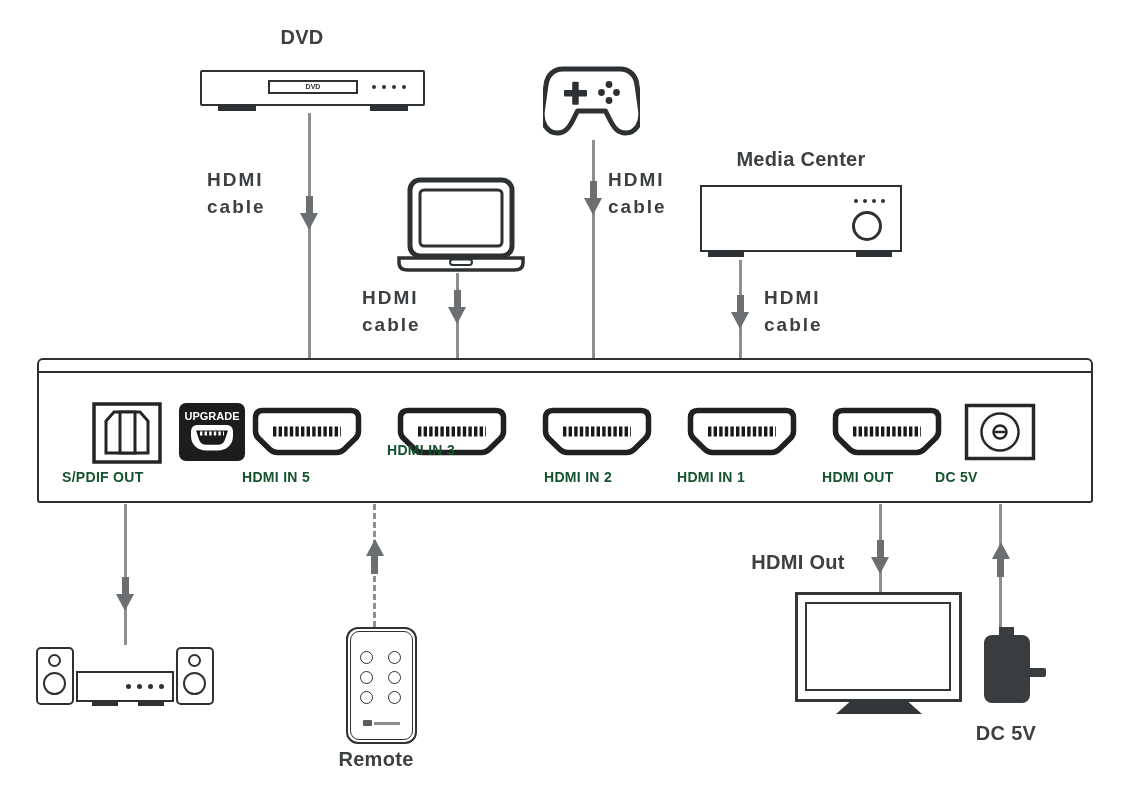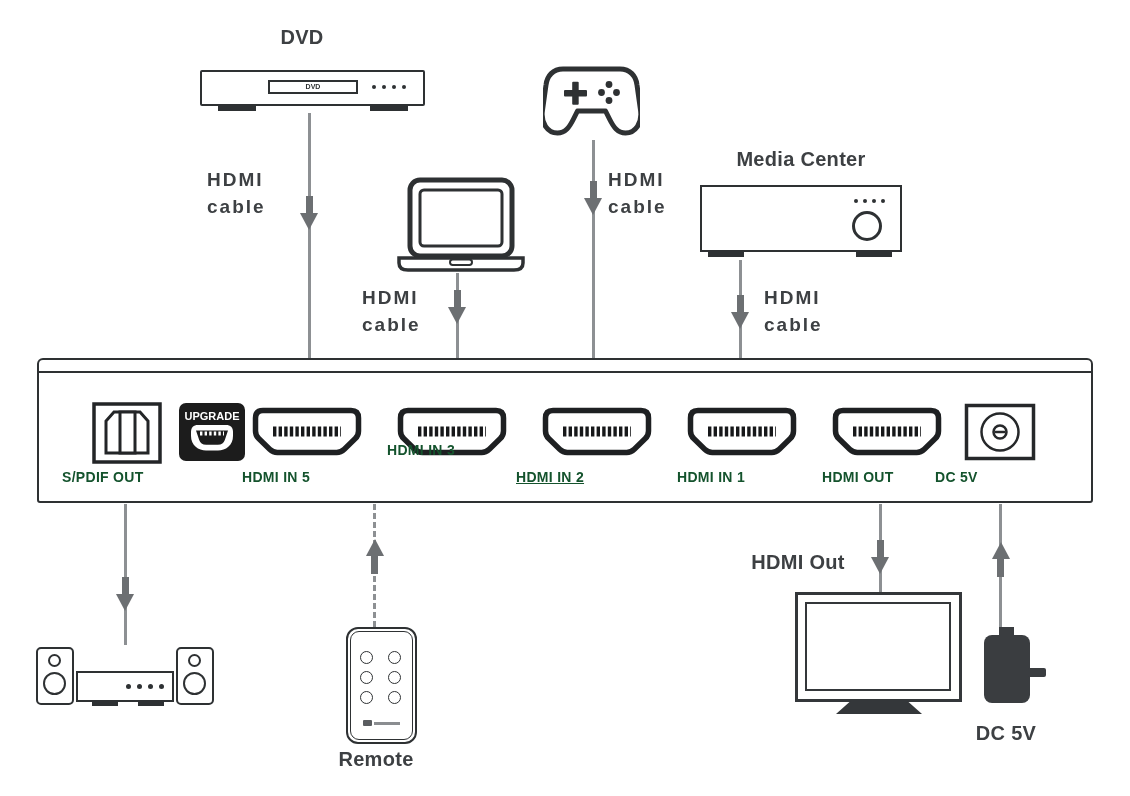--- a/index.html
+++ b/index.html
@@ -135,21 +135,21 @@
   <svg class="abs" style="left:397px;top:407px;" width="110" height="50" viewBox="0 0 110 50">
     <path d="M11 3.5 H99 c5 0 7.5 2.5 7.5 7.5 v13 c0 3 -1 5.5 -3.2 7.6 l-11 10.6 c-2.2 2.1 -4.6 3.2 -7.6 3.2 H25.3 c-3 0 -5.4 -1.1 -7.6 -3.2 l-11 -10.6 C4.5 29.5 3.5 27 3.5 24 v-13 c0 -5 2.5 -7.5 7.5 -7.5 z" fill="#fff" stroke="#1e2022" stroke-width="5.5"></path>
     <line x1="21" y1="24.5" x2="89" y2="24.5" stroke="#17181a" stroke-width="10" stroke-dasharray="3.4 2.2"></line>
   </svg>
   <div class="port-lbl" style="left:387px;top:442px;width:130px;">HDMI IN 3</div>
 
   <svg class="abs" style="left:542px;top:407px;" width="110" height="50" viewBox="0 0 110 50">
     <path d="M11 3.5 H99 c5 0 7.5 2.5 7.5 7.5 v13 c0 3 -1 5.5 -3.2 7.6 l-11 10.6 c-2.2 2.1 -4.6 3.2 -7.6 3.2 H25.3 c-3 0 -5.4 -1.1 -7.6 -3.2 l-11 -10.6 C4.5 29.5 3.5 27 3.5 24 v-13 c0 -5 2.5 -7.5 7.5 -7.5 z" fill="#fff" stroke="#1e2022" stroke-width="5.5"></path>
     <line x1="21" y1="24.5" x2="89" y2="24.5" stroke="#17181a" stroke-width="10" stroke-dasharray="3.4 2.2"></line>
   </svg>
-  <div class="port-lbl" style="left:516px;top:469px;width:130px;text-decoration:underline;">HDMI IN 2</div>
+  <div class="port-lbl" style="left:544px;top:469px;width:130px;">HDMI IN 2</div>
 
   <svg class="abs" style="left:687px;top:407px;" width="110" height="50" viewBox="0 0 110 50">
     <path d="M11 3.5 H99 c5 0 7.5 2.5 7.5 7.5 v13 c0 3 -1 5.5 -3.2 7.6 l-11 10.6 c-2.2 2.1 -4.6 3.2 -7.6 3.2 H25.3 c-3 0 -5.4 -1.1 -7.6 -3.2 l-11 -10.6 C4.5 29.5 3.5 27 3.5 24 v-13 c0 -5 2.5 -7.5 7.5 -7.5 z" fill="#fff" stroke="#1e2022" stroke-width="5.5"></path>
     <line x1="21" y1="24.5" x2="89" y2="24.5" stroke="#17181a" stroke-width="10" stroke-dasharray="3.4 2.2"></line>
   </svg>
   <div class="port-lbl" style="left:677px;top:469px;width:130px;">HDMI IN 1</div>
 
   <svg class="abs" style="left:832px;top:407px;" width="110" height="50" viewBox="0 0 110 50">
     <path d="M11 3.5 H99 c5 0 7.5 2.5 7.5 7.5 v13 c0 3 -1 5.5 -3.2 7.6 l-11 10.6 c-2.2 2.1 -4.6 3.2 -7.6 3.2 H25.3 c-3 0 -5.4 -1.1 -7.6 -3.2 l-11 -10.6 C4.5 29.5 3.5 27 3.5 24 v-13 c0 -5 2.5 -7.5 7.5 -7.5 z" fill="#fff" stroke="#1e2022" stroke-width="5.5"></path>
     <line x1="21" y1="24.5" x2="89" y2="24.5" stroke="#17181a" stroke-width="10" stroke-dasharray="3.4 2.2"></line>

